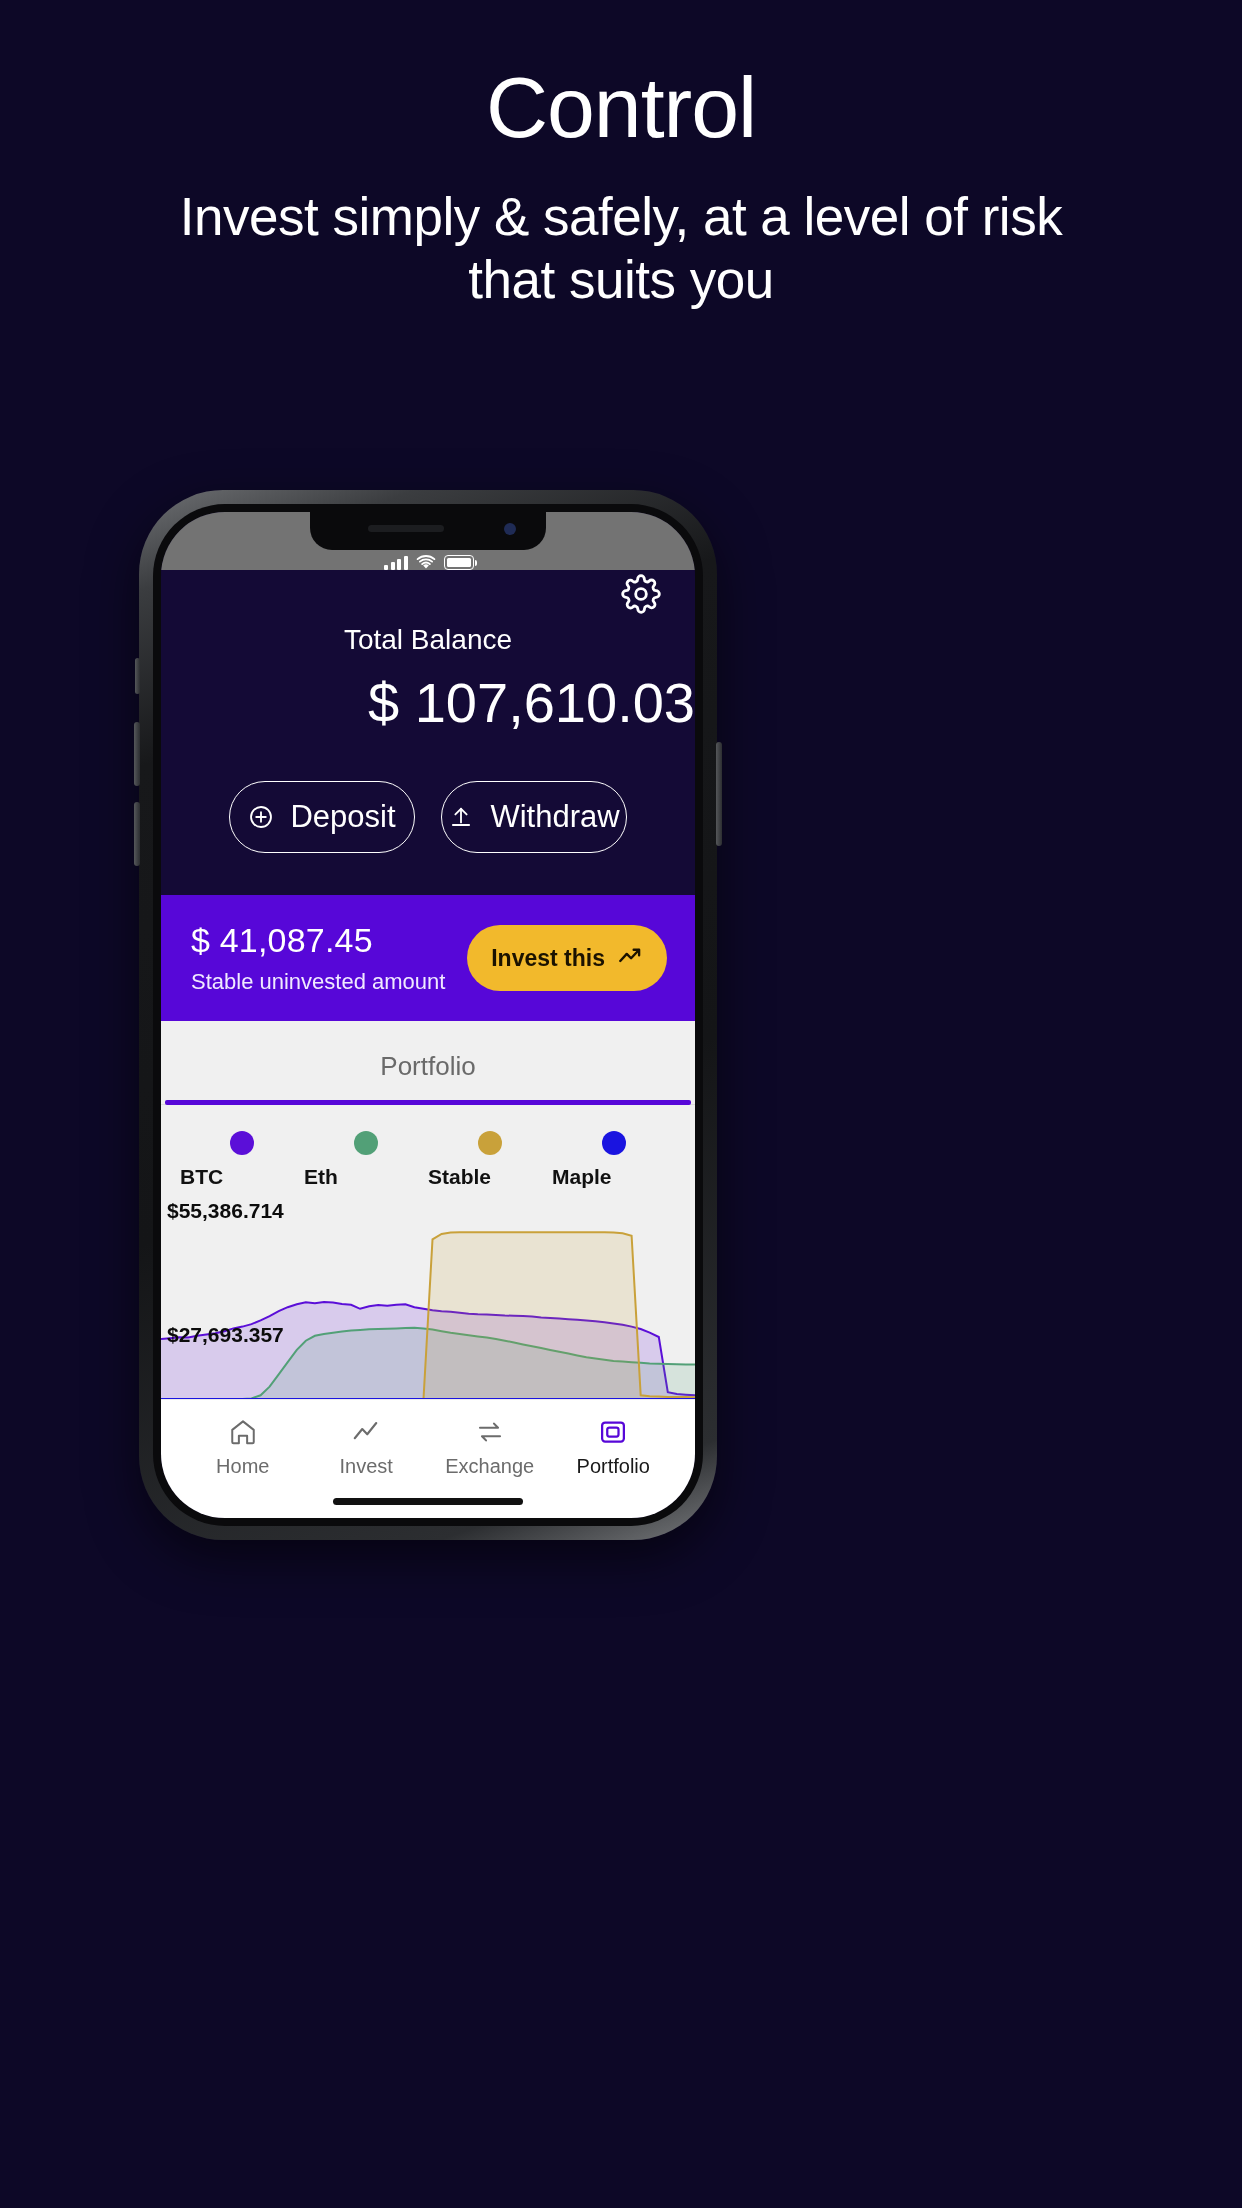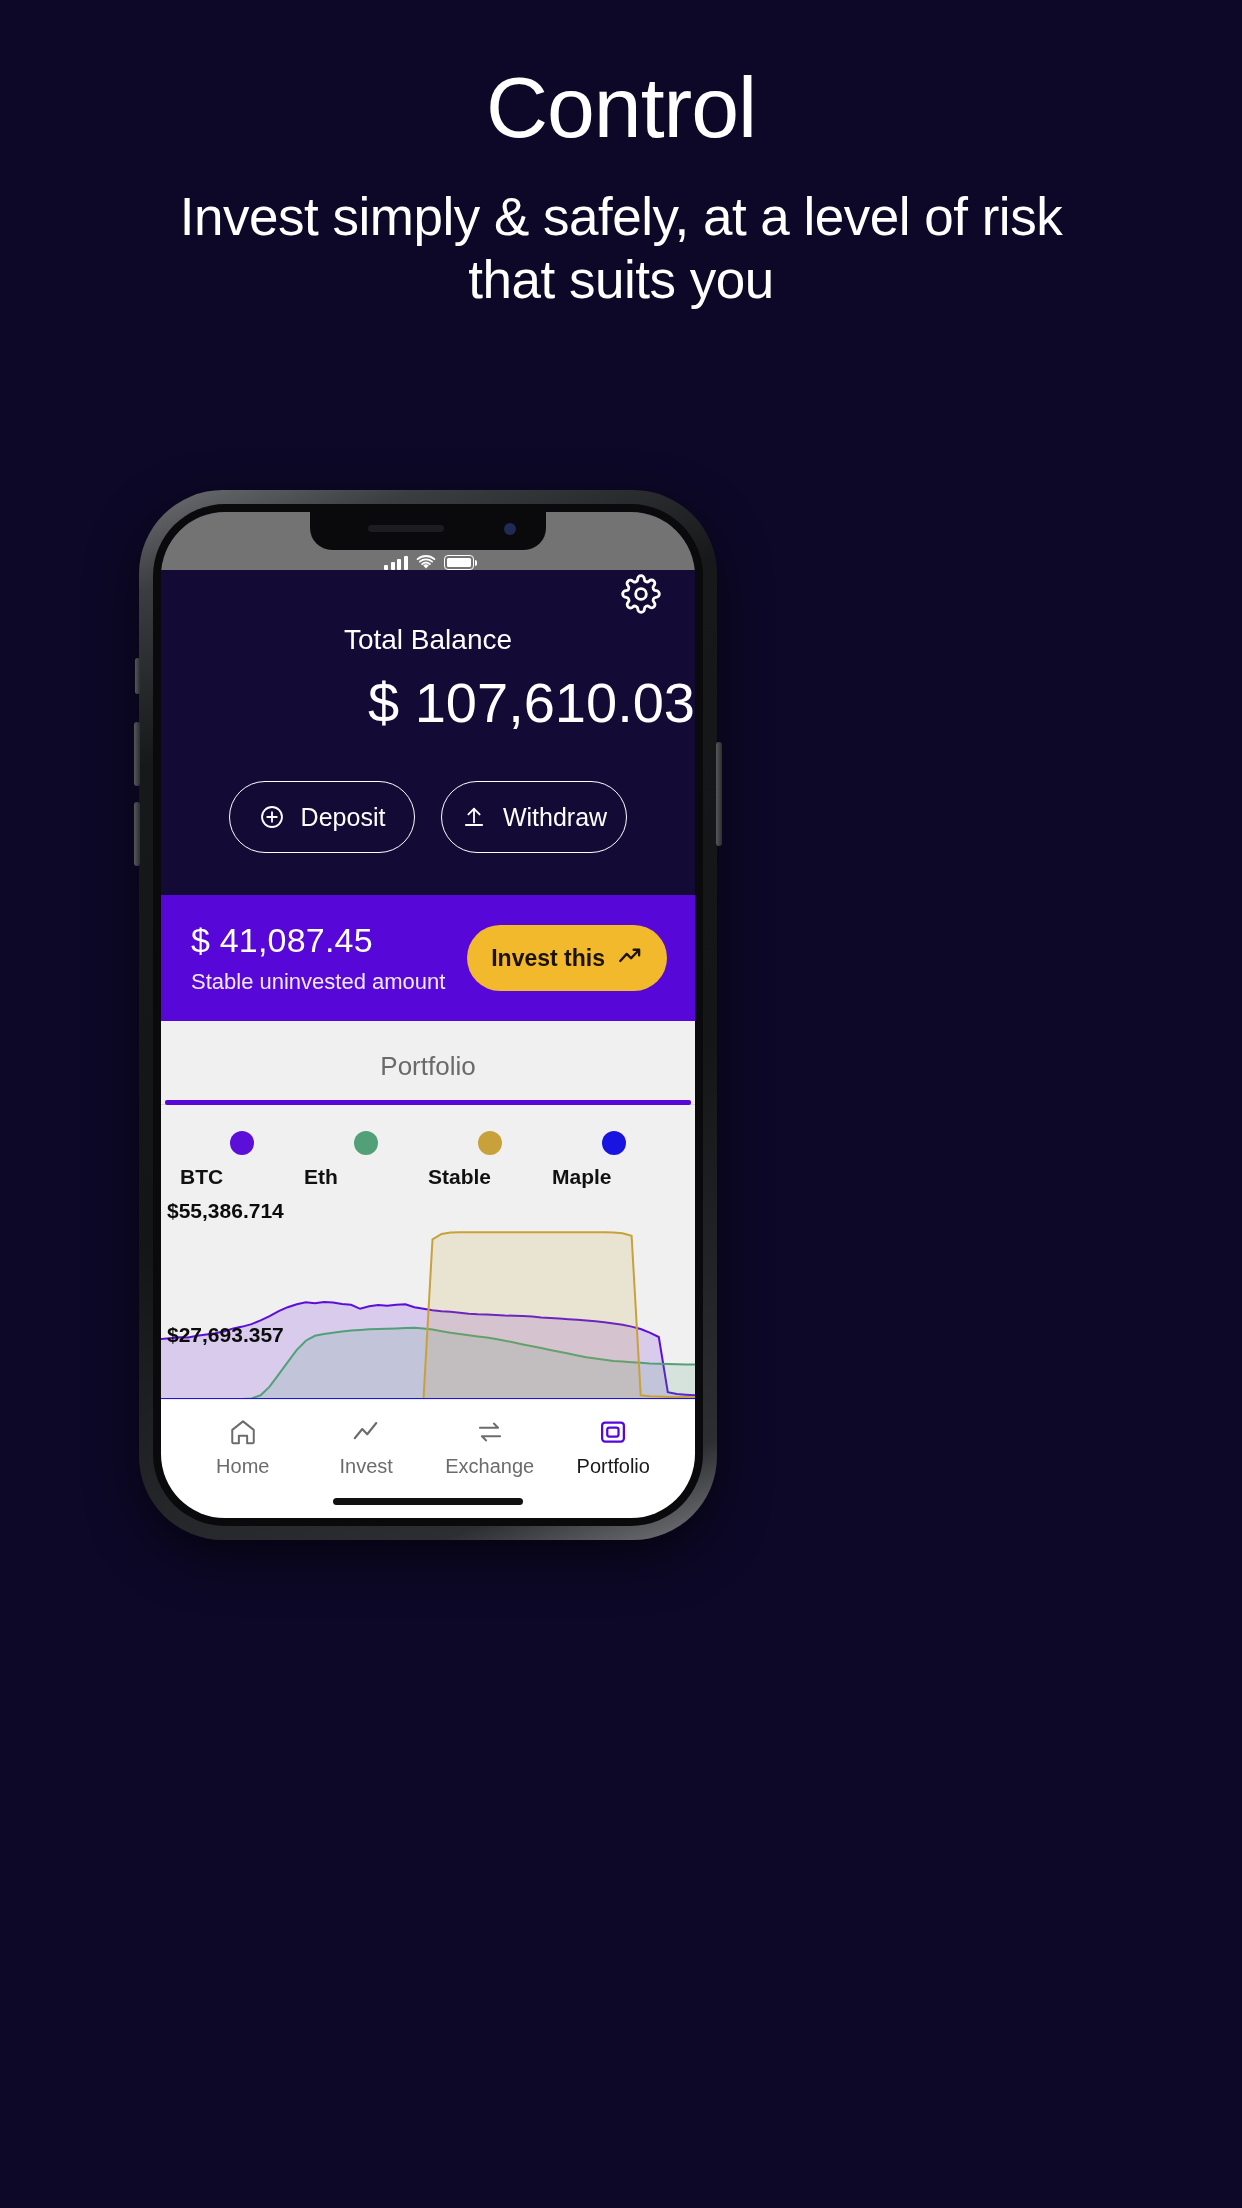--- a/index.html
+++ b/index.html
@@ -124,21 +124,21 @@
     text-align: right; color: #ffffff; font-size: 56px; margin-top: 14px;
     font-weight: 400; letter-spacing: 0px;
   }
   .actions {
     display: flex; justify-content: center; gap: 26px; margin-top: 46px;
   }
   .action-btn {
     display: flex; align-items: center; justify-content: center; gap: 16px;
     width: 186px; height: 72px;
     border: 1.6px solid #ffffff; border-radius: 38px;
-    color: #ffffff; font-size: 25px; background: transparent; cursor: pointer;
+    color: #ffffff; font-size: 31px; background: transparent; cursor: pointer;
   }
   .action-btn svg { display:block; }
 
   
   .banner {
     background: #5707d8;
     padding: 26px 28px 26px 30px;
     display: flex; align-items: center; justify-content: space-between;
   }
   .banner-left .amt { color:#fff; font-size: 34px; font-weight: 400; letter-spacing:.2px; }

